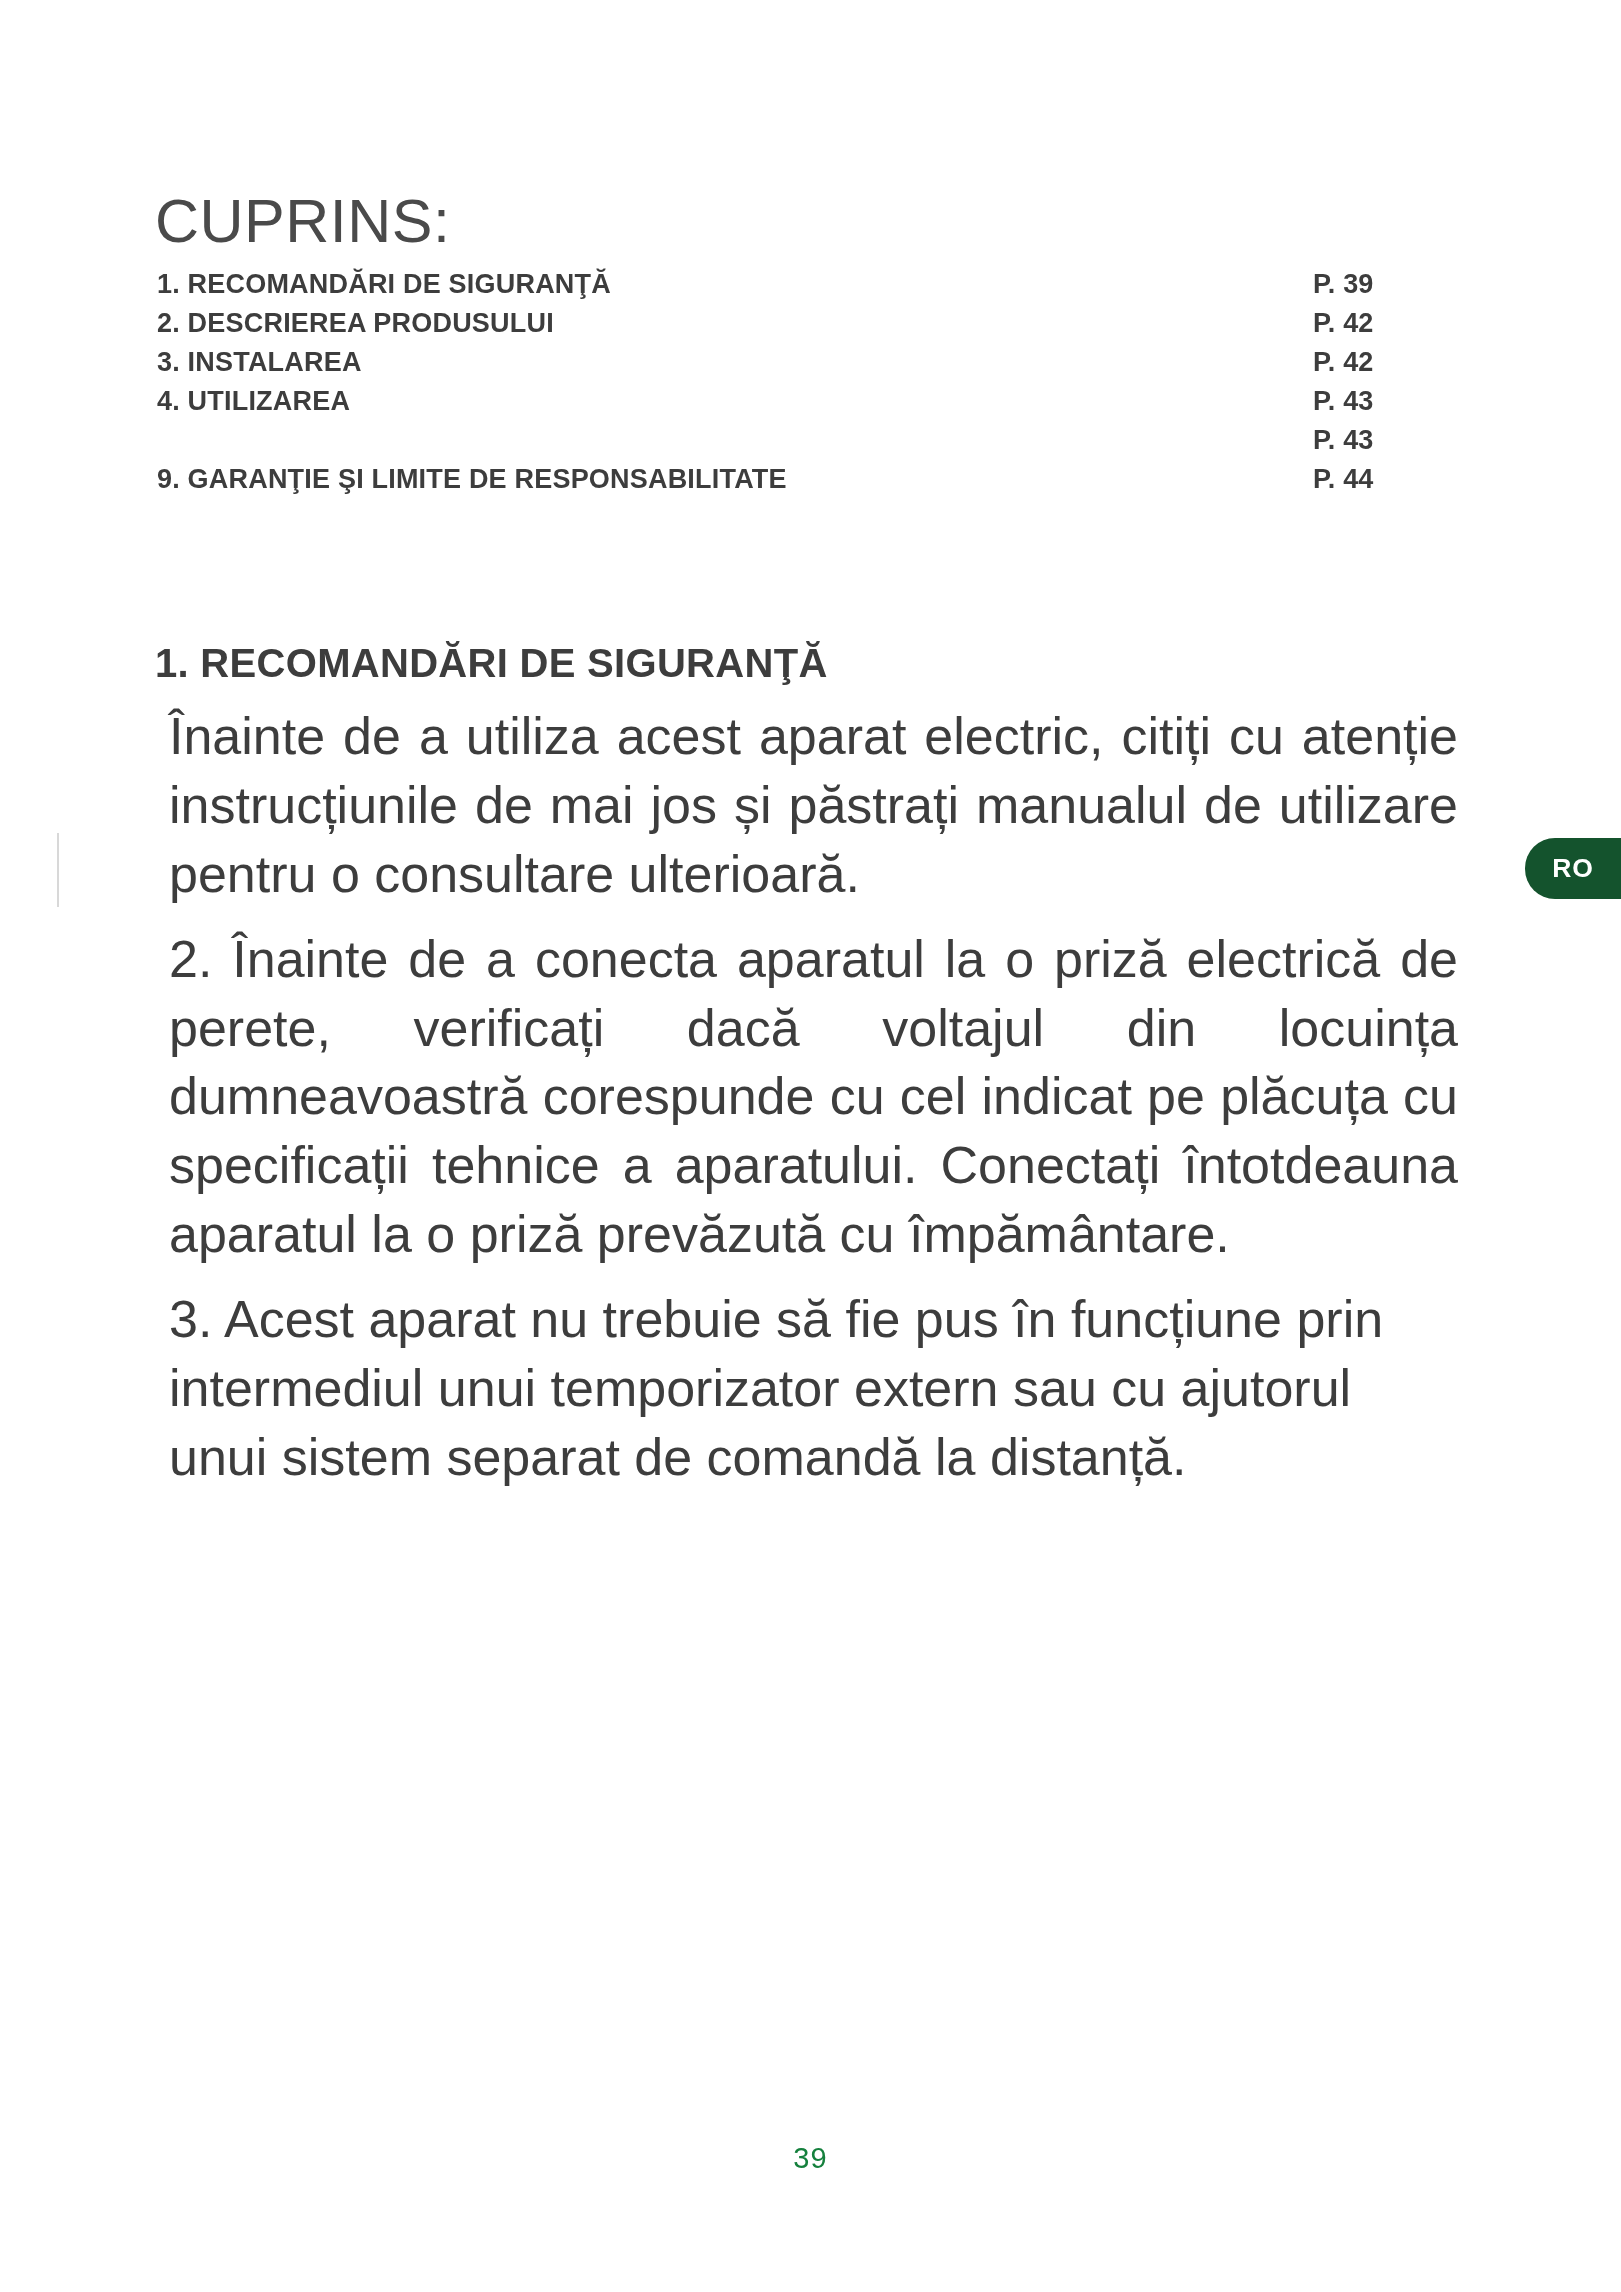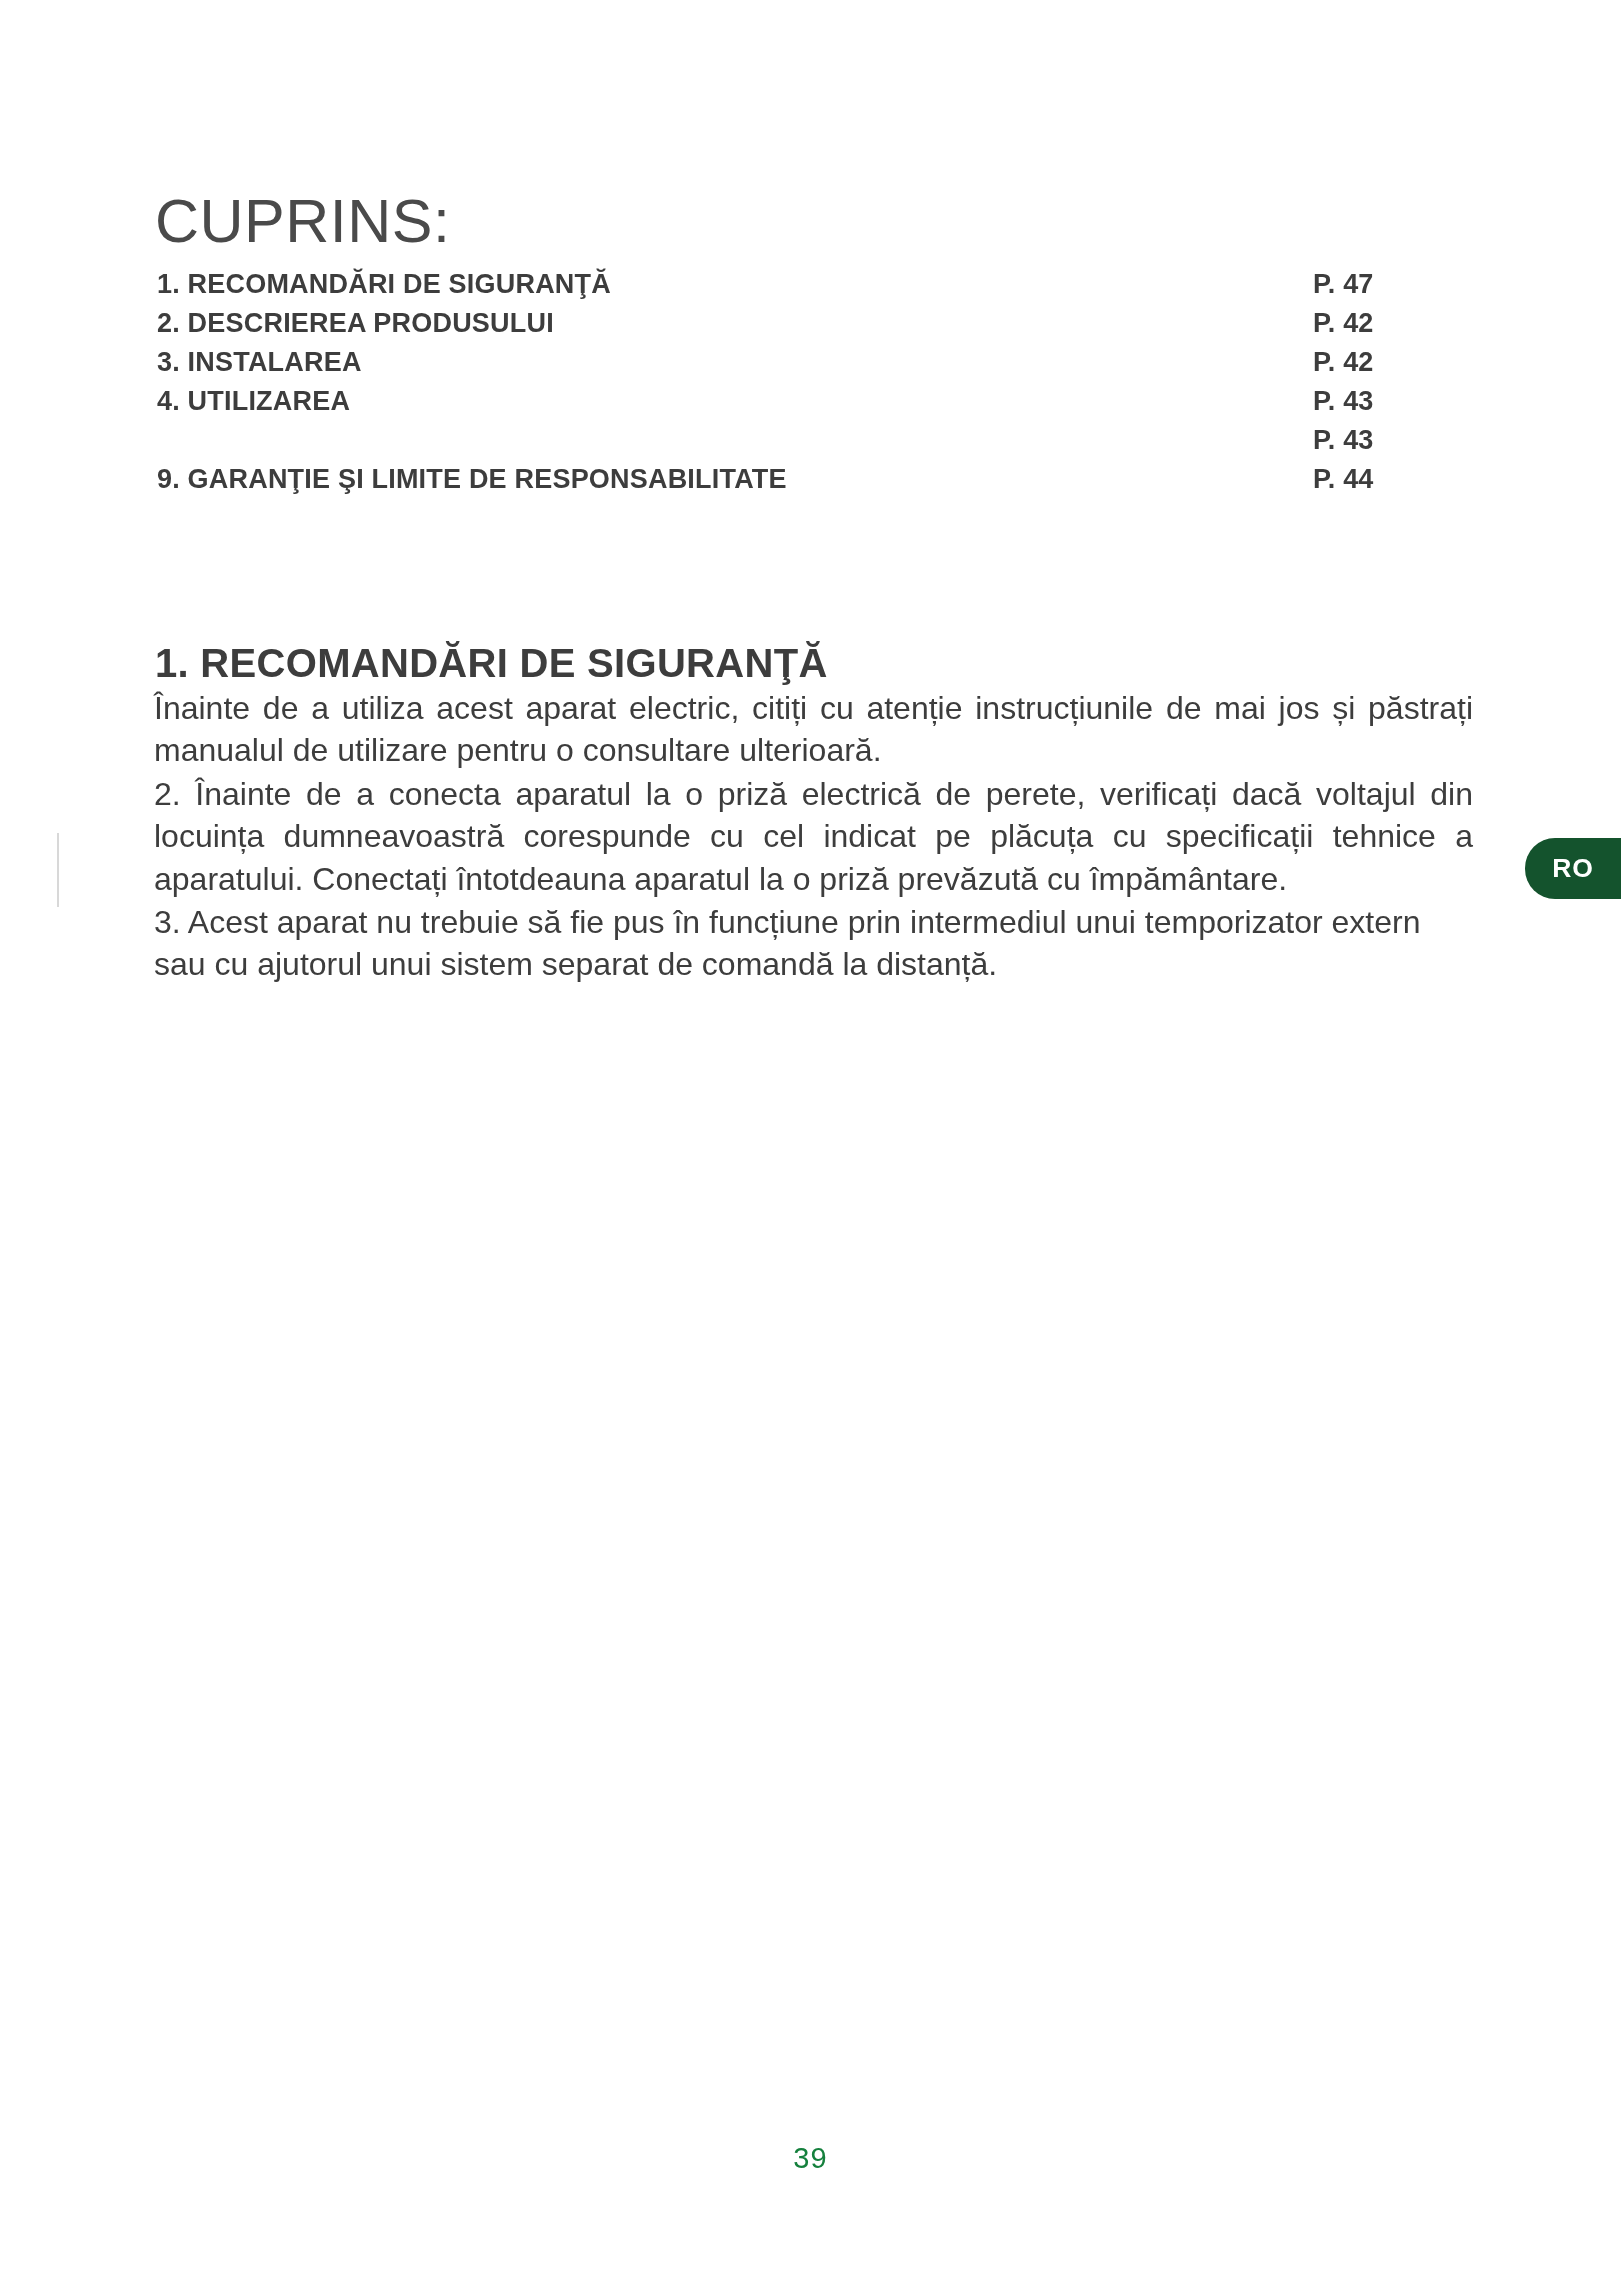--- a/index.html
+++ b/index.html
@@ -77,24 +77,24 @@
   }
 
   
   .body-block {
     position: absolute;
     left: 153px;
     top: 686px;
     width: 1321px;
   }
   .para {
-    font-size: 32px;
+    font-size: 52px;
     line-height: 1.325;
     color: #3d3d3d;
-    margin: 1px;
+    margin: 16px;
     padding: 0;
   }
   .para.justify {
     text-align: justify;
     text-align-last: left;
   }
   .para.light {
     color: #9a9a9a;
   }
 
@@ -143,21 +143,21 @@
 <body>
 
 <div class="page">
 
   <h1 class="doc-title">CUPRINS:</h1>
 
   <div class="toc">
     <div class="toc-row">
       <span class="toc-label">1. RECOMANDĂRI DE SIGURANŢĂ</span>
       <span class="toc-spacer"></span>
-      <span class="toc-page">P. 47</span>
+      <span class="toc-page">P. 39</span>
     </div>
     <div class="toc-row">
       <span class="toc-label">2. DESCRIEREA PRODUSULUI</span>
       <span class="toc-spacer"></span>
       <span class="toc-page">P. 42</span>
     </div>
     <div class="toc-row">
       <span class="toc-label">3. INSTALAREA</span>
       <span class="toc-spacer"></span>
       <span class="toc-page">P. 42</span>

